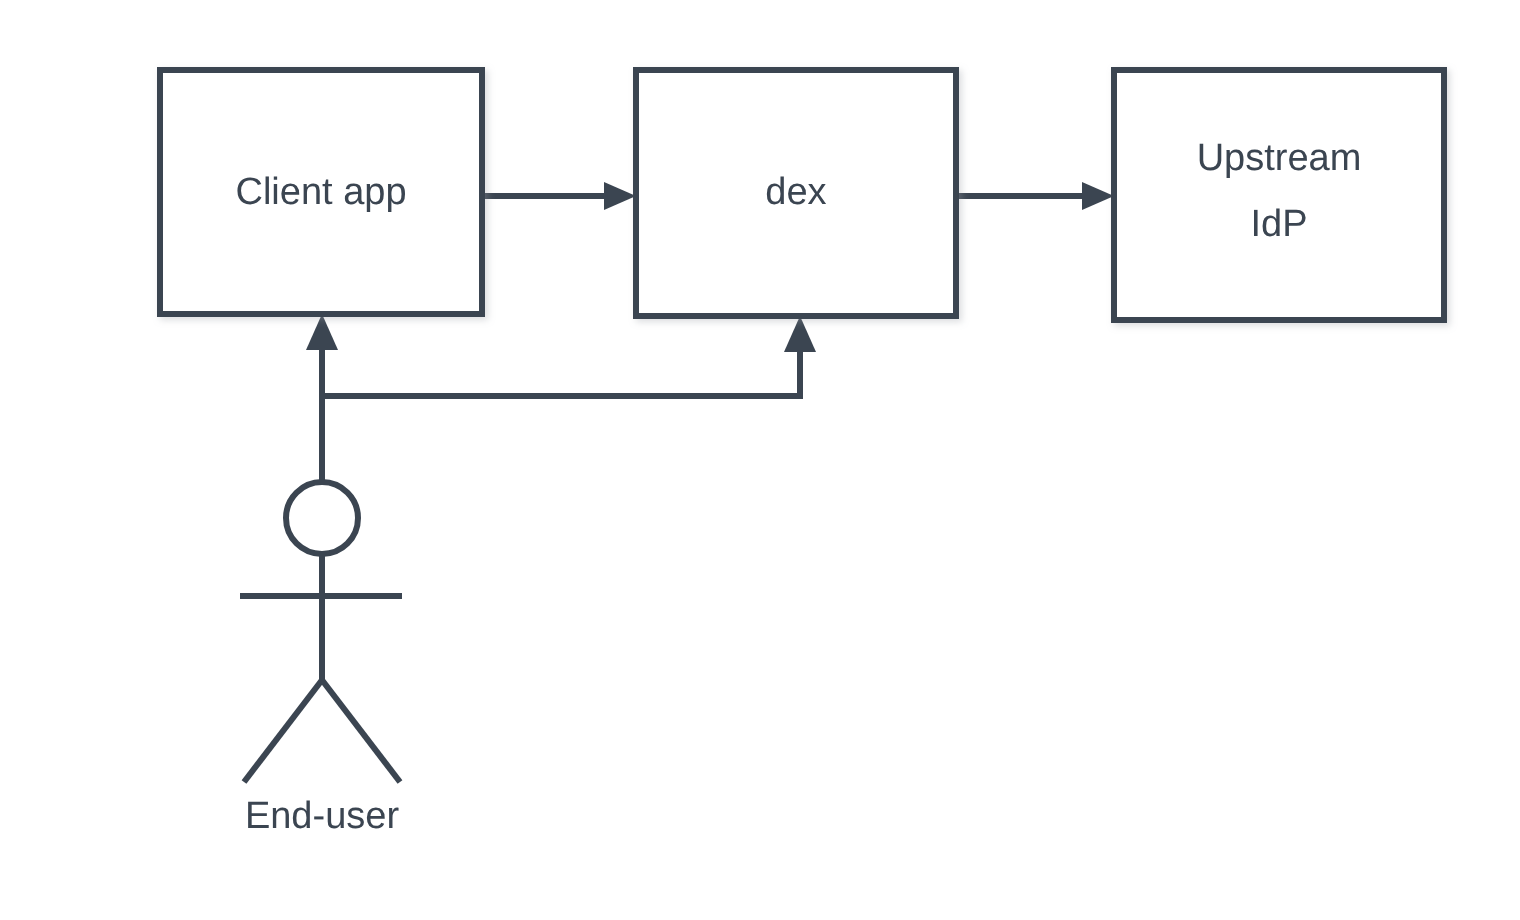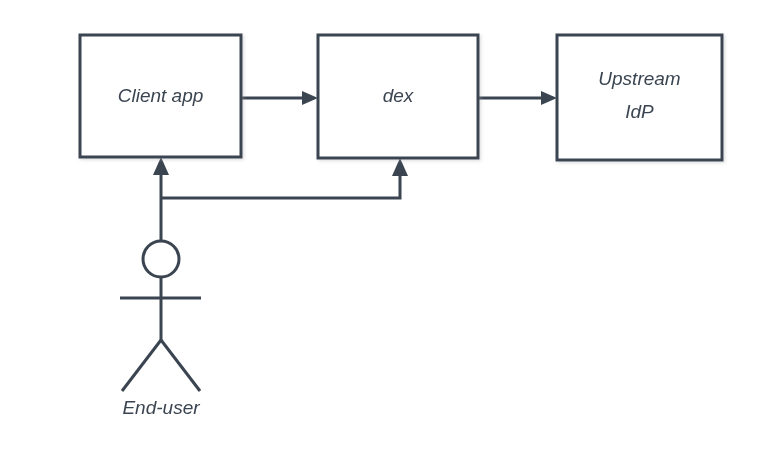--- a/index.html
+++ b/index.html
@@ -11,21 +11,20 @@
     width: 760px;
     height: 460px;
     background: #ffffff;
     font-family: "Liberation Sans", sans-serif;
     overflow: hidden;
   }
   #diagram-root {
     position: relative;
     width: 760px;
     height: 340px;
-    font-style: italic;
   }
   svg.diagram-canvas {
     display: block;
     width: 760px;
     height: 460px;
   }
   .node-box {
     fill: #ffffff;
   }
   .node-label {

